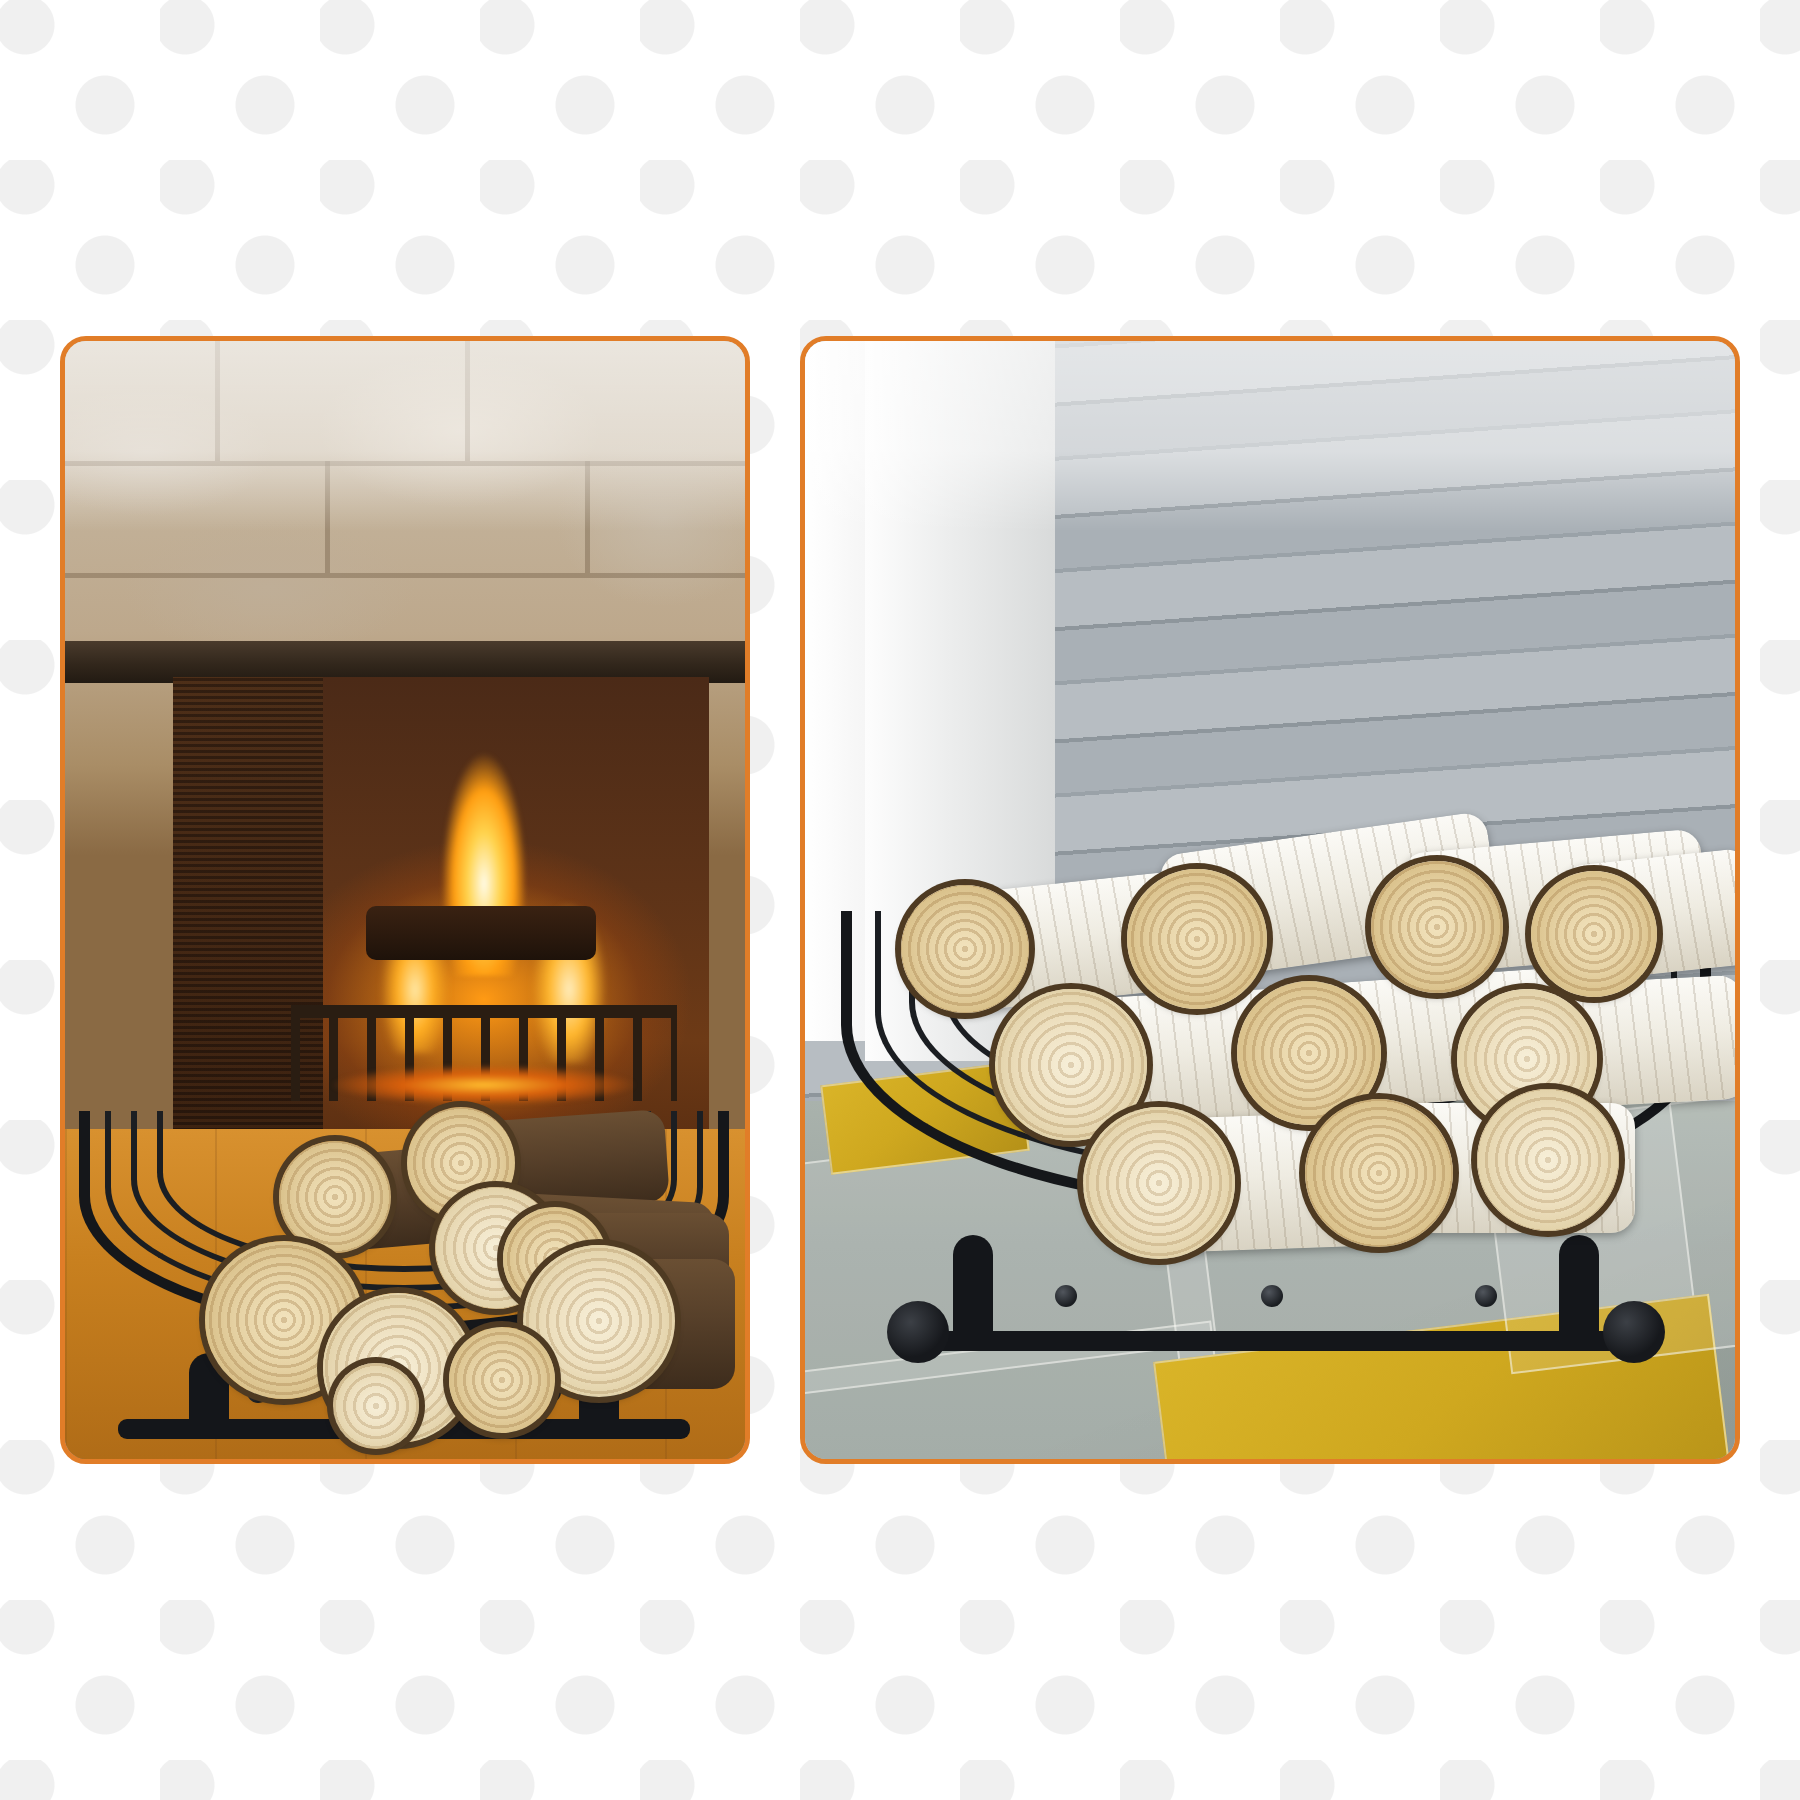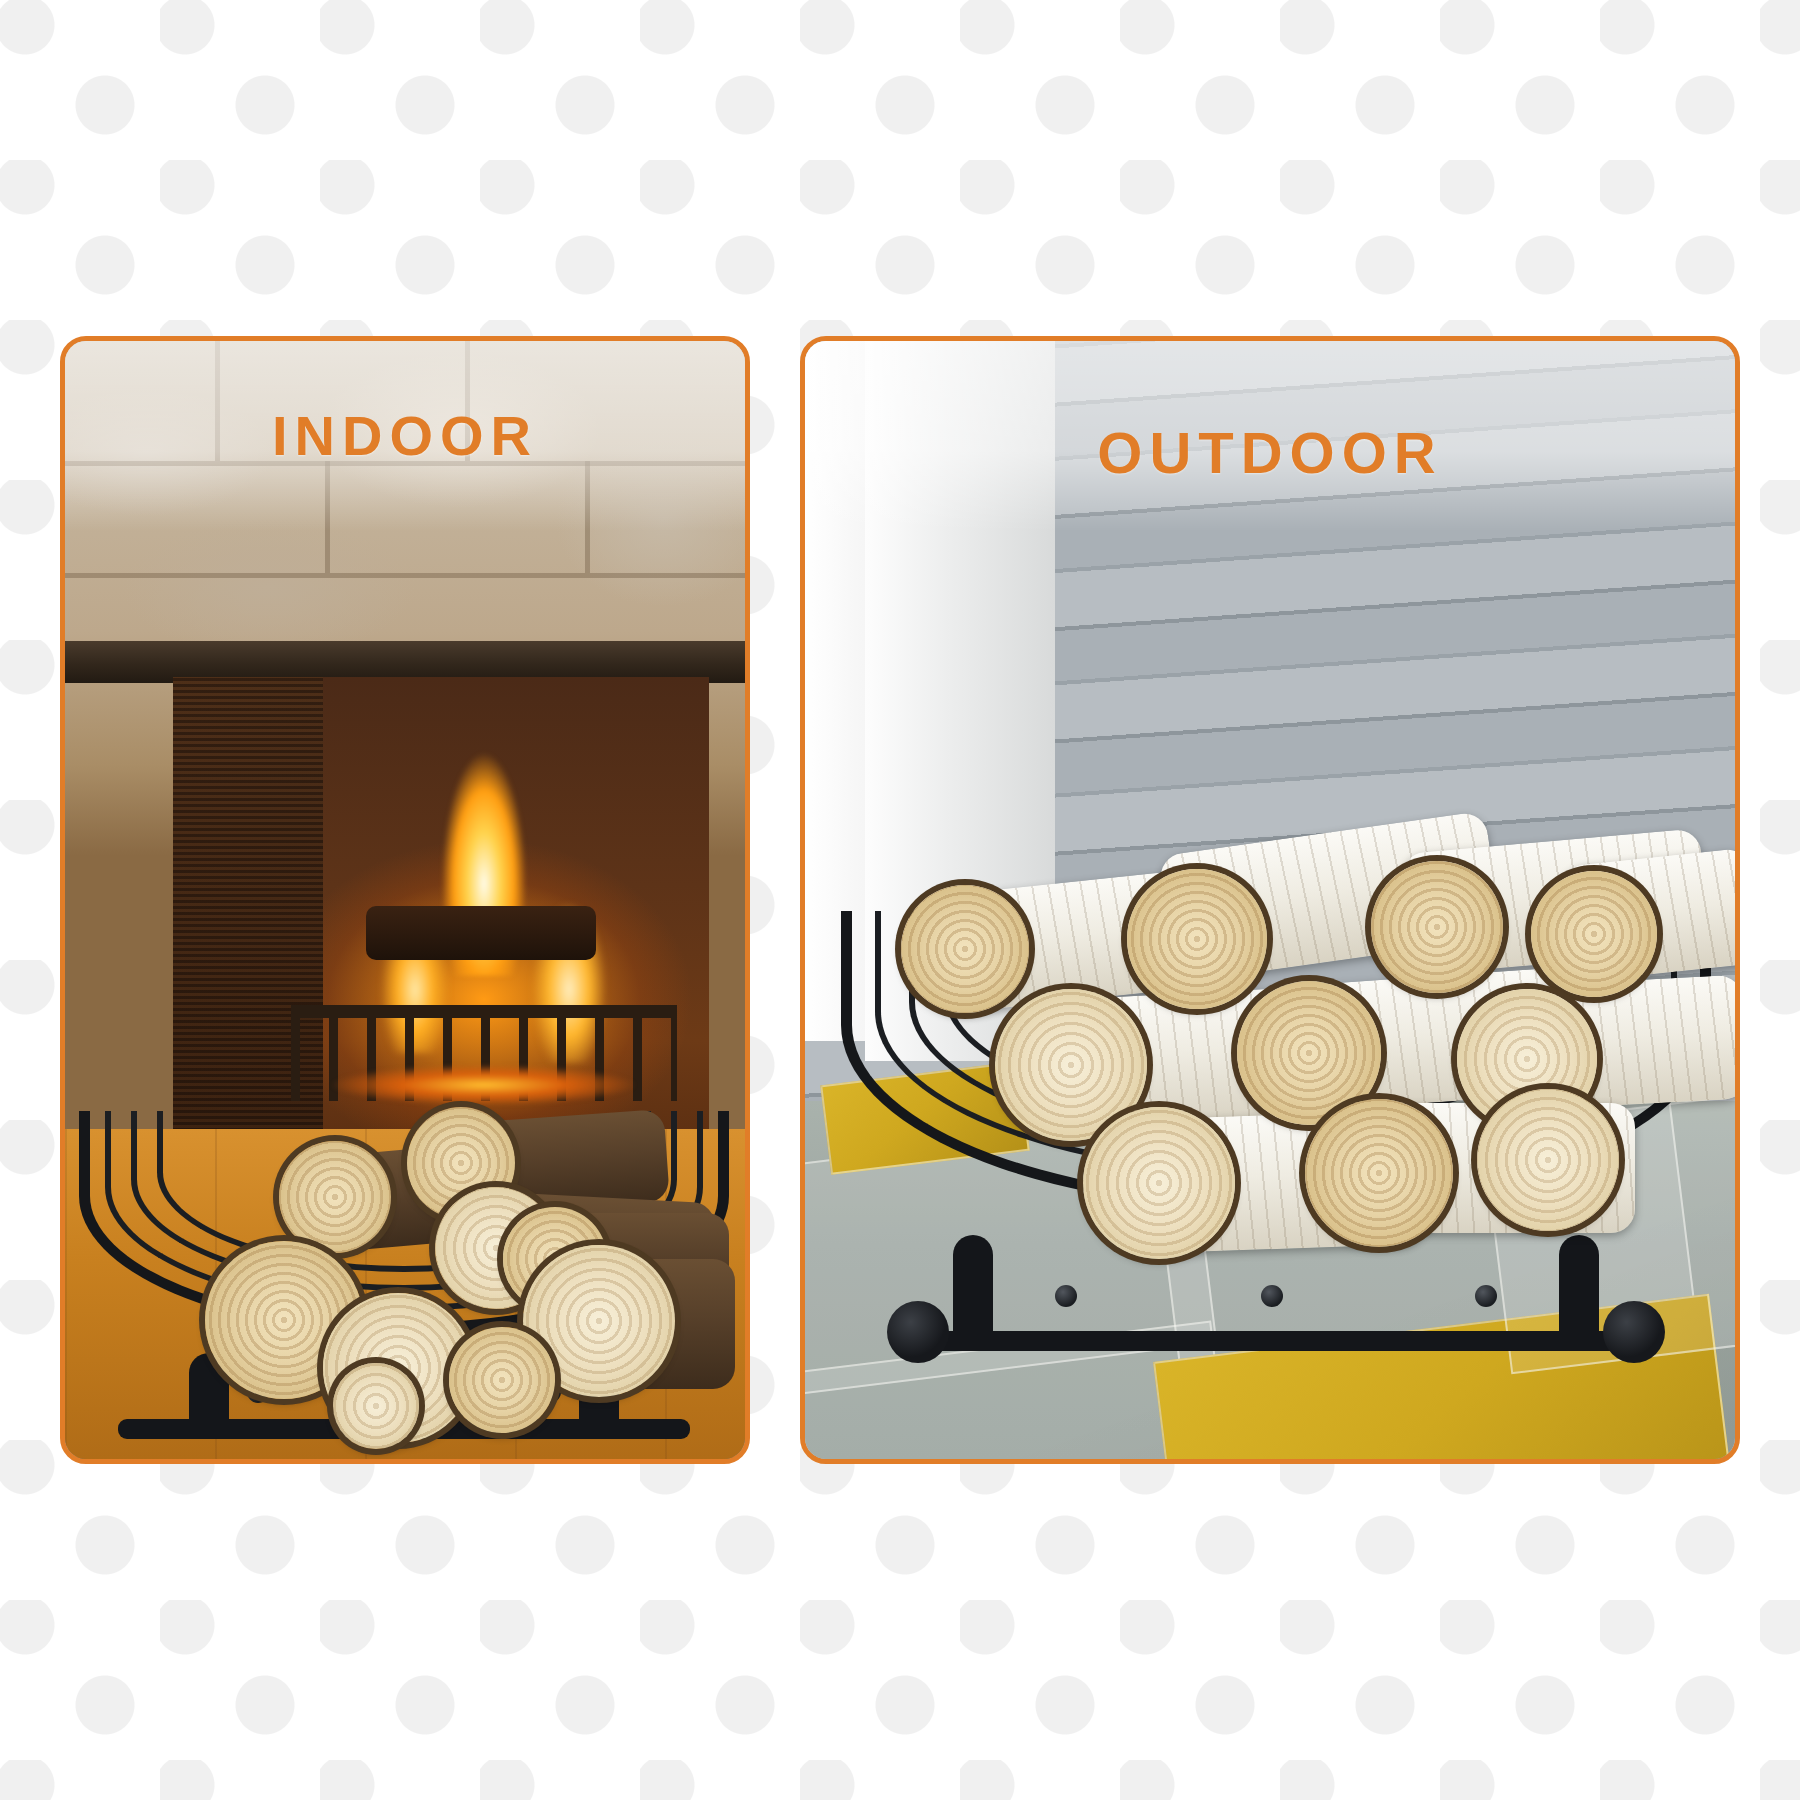--- a/index.html
+++ b/index.html
@@ -316,21 +316,20 @@
       <div class="log-body" style="left:474px; top:872px; width:190px; height:94px;"></div>
       <div class="log-end" style="left:438px; top:866px; width:104px; height:104px;"></div>
       <div class="log-body" style="left:490px; top:918px; width:180px; height:130px;"></div>
       <div class="log-end pale" style="left:458px; top:904px; width:152px; height:152px;"></div>
       <div class="log-end" style="left:140px; top:900px; width:158px; height:158px;"></div>
       <div class="log-end pale" style="left:258px; top:952px; width:150px; height:150px;"></div>
       <div class="log-end" style="left:384px; top:986px; width:106px; height:106px;"></div>
       <div class="log-end pale" style="left:268px; top:1022px; width:86px; height:86px;"></div>
 
       <div class="haze"></div>
-      <div class="panel-label" id="label-indoor">INDOOR</div>
     </div>
   </div>
 
   <div class="panel" id="panel-outdoor">
     <div class="photo">
 
       <div id="out-wall"></div>
       <div id="out-trim2"></div>
       <div id="out-trim"></div>
 
@@ -374,17 +373,16 @@
       <div class="log-birch" style="left:690px; top:640px; width:250px; height:124px; transform:rotate(-3deg);"></div>
       <div class="log-end pale" style="left:652px; top:648px; width:140px; height:140px;"></div>
 
       <div class="log-birch" style="left:318px; top:774px; width:300px; height:134px; transform:rotate(-2deg);"></div>
       <div class="log-end pale" style="left:278px; top:766px; width:152px; height:152px;"></div>
       <div class="log-birch" style="left:540px; top:762px; width:290px; height:130px;"></div>
       <div class="log-end" style="left:500px; top:758px; width:148px; height:148px;"></div>
       <div class="log-end pale" style="left:672px; top:748px; width:142px; height:142px;"></div>
 
       <div class="haze"></div>
-      <div class="panel-label" id="label-outdoor">OUTDOOR</div>
     </div>
   </div>
 
 </div>
 
 </body></html>

